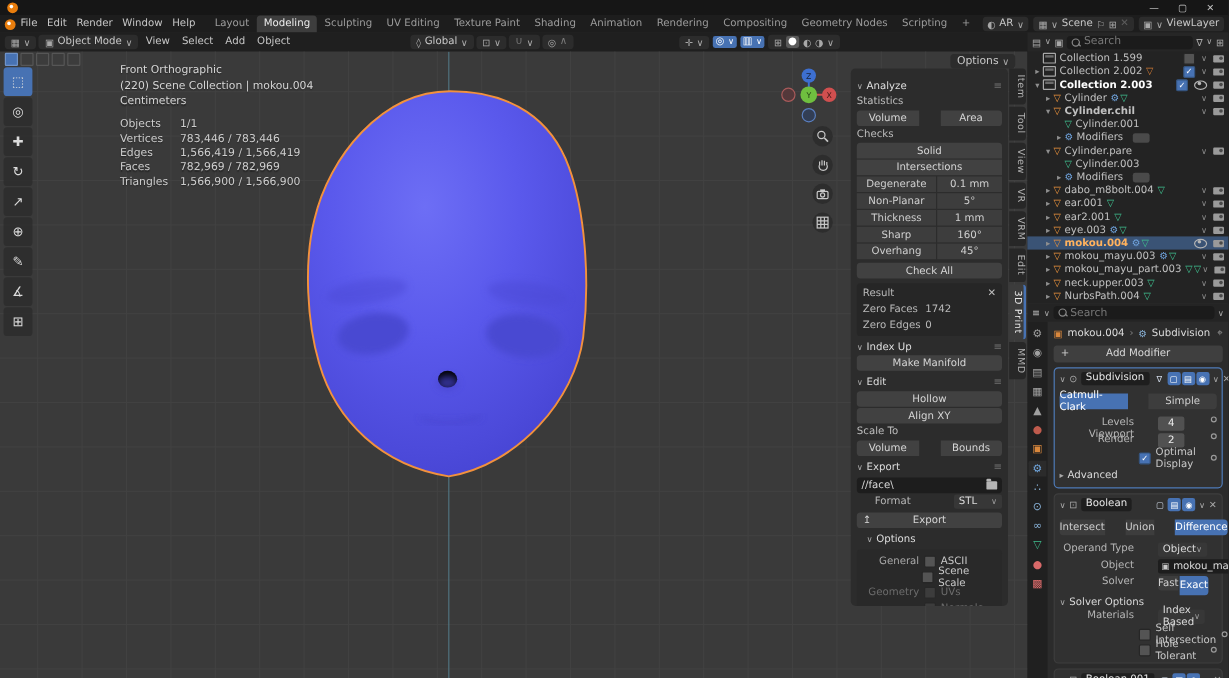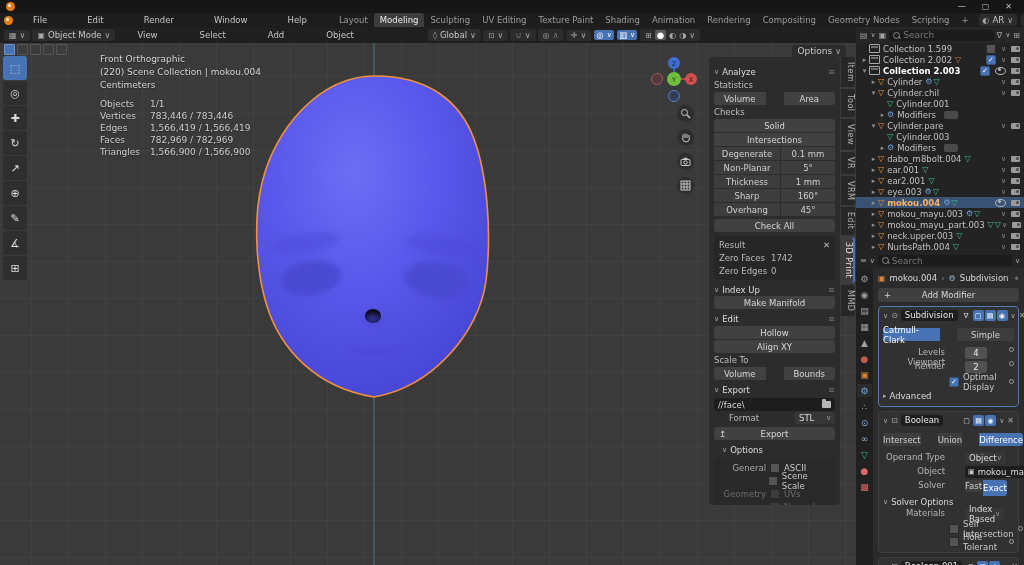--- a/index.html
+++ b/index.html
@@ -4,21 +4,21 @@
 <style>
   html,body{margin:0;padding:0;background:#111}
   .app{position:relative;width:1024px;height:565px;background:#2b2b2b;overflow:hidden;
        font-family:"DejaVu Sans",sans-serif;font-size:9px;color:#c8c8c8;user-select:none}
   
   .titlebar{height:13px;background:#161616;display:flex;align-items:center;gap:6px;padding:0 6px;font-size:8.5px;color:#9d9d9d}
   .blogo{width:9px;height:9px;border-radius:50%;background:#e87d0d;position:relative;flex:none}
   .blogo::after{content:"";position:absolute;left:2px;top:2px;width:3px;height:3px;border-radius:50%;background:#fff}
   .winbtns{margin-left:auto;display:flex;gap:16px;color:#c4c4c4;font-size:8px;padding-right:6px}
   .topbar{height:14px;background:#1d1d1d;display:flex;align-items:center;padding:0 4px;font-size:8.5px;white-space:nowrap}
-  .menu{padding:0 20px;color:#c6c6c6}
+  .menu{padding:0 4px;color:#c6c6c6}
   .ws{display:flex;align-items:flex-end;height:14px;margin-left:6px}
   .wtab{padding:1px 6px;line-height:12px;color:#9c9c9c;border-radius:3px 3px 0 0}
   .wtab.on{background:#3d3d3d;color:#ededed}
   .pill{display:inline-flex;align-items:center;gap:3px;background:#2c2c2c;border-radius:3px;padding:0 4px;height:12px;margin-left:4px}
   .dim{color:#7a7a7a}.xdim{color:#5c5c5c}
   
   .main{display:flex;height:538px}
   .vp{width:856px;flex:none;position:relative}
   .vph{height:16px;background:#1f1f1f;display:flex;align-items:center;gap:2px;padding:0 4px;font-size:8.5px;white-space:nowrap}
   .hbtn{display:inline-flex;align-items:center;gap:3px;background:#2c2c2c;border-radius:3px;padding:1px 5px}
@@ -528,21 +528,21 @@
             <span class="oic" style="color: rgb(111, 163, 221); margin-right: 1px;">⚙</span>
             <span class="oic" style="color: rgb(63, 191, 143); margin-right: 1px;">▽</span>
             <div class="rgticons">
               <span style="color: rgb(138, 138, 138); font-size: 7px;">∨</span>
               <span class="cami"></span>
             </div>
           </div>
           <div class="orow2" style="padding-left: 13px;">
             <span class="ar">▾</span>
             <span class="oic" style="color: rgb(232, 145, 60);">▽</span>
-            <span style="margin-right: 19px;">Cylinder.chil</span>
+            <span style="margin-right: 19px; font-weight: bold;">Cylinder.chil</span>
             <div class="rgticons">
               <span style="color: rgb(138, 138, 138); font-size: 7px;">∨</span>
               <span class="cami"></span>
             </div>
           </div>
           <div class="orow2" style="padding-left: 22px;">
             <span class="ar"></span>
             <span class="oic" style="color: rgb(63, 191, 143);">▽</span>
             <span style="margin-right: 3px;">Cylinder.001</span>
             <div class="rgticons"></div>

